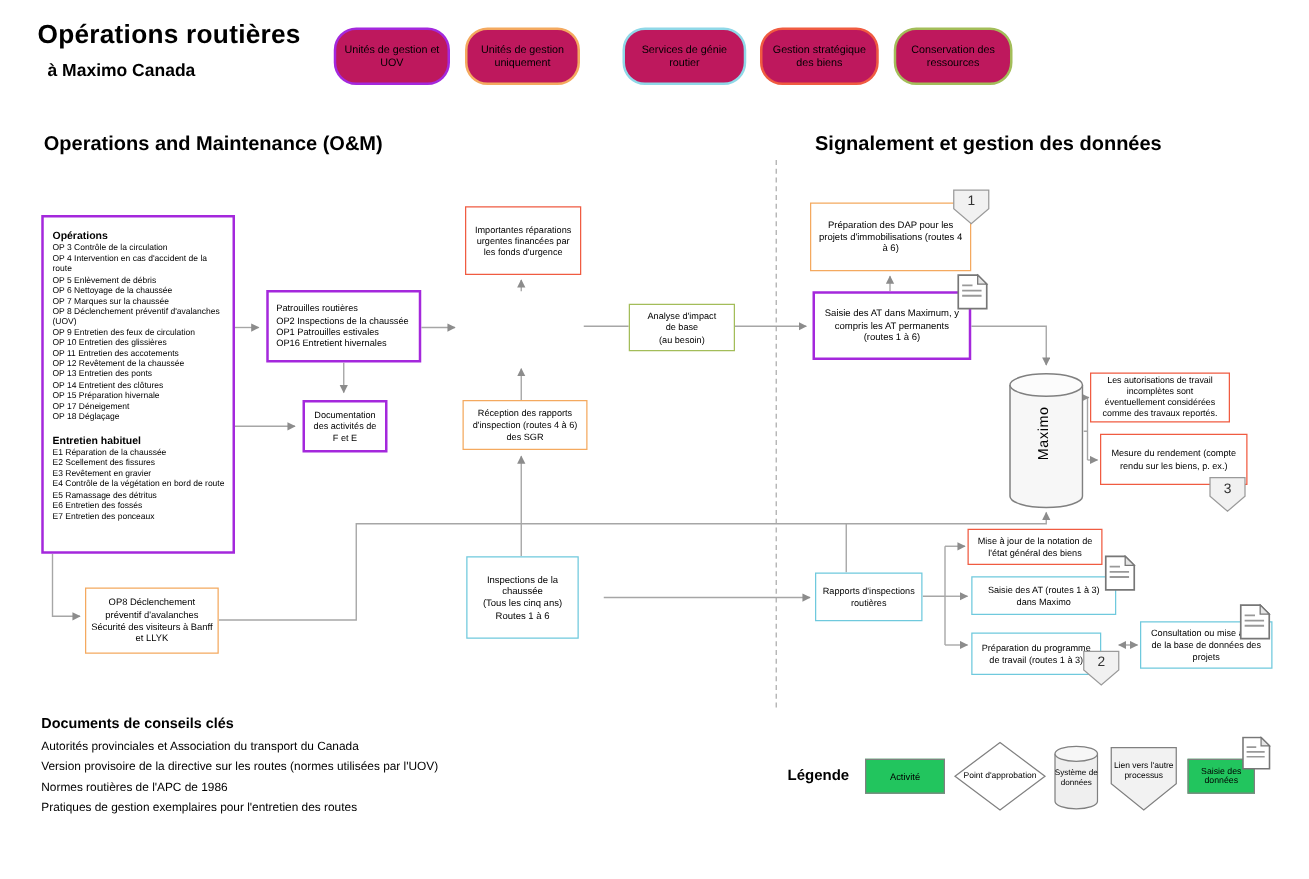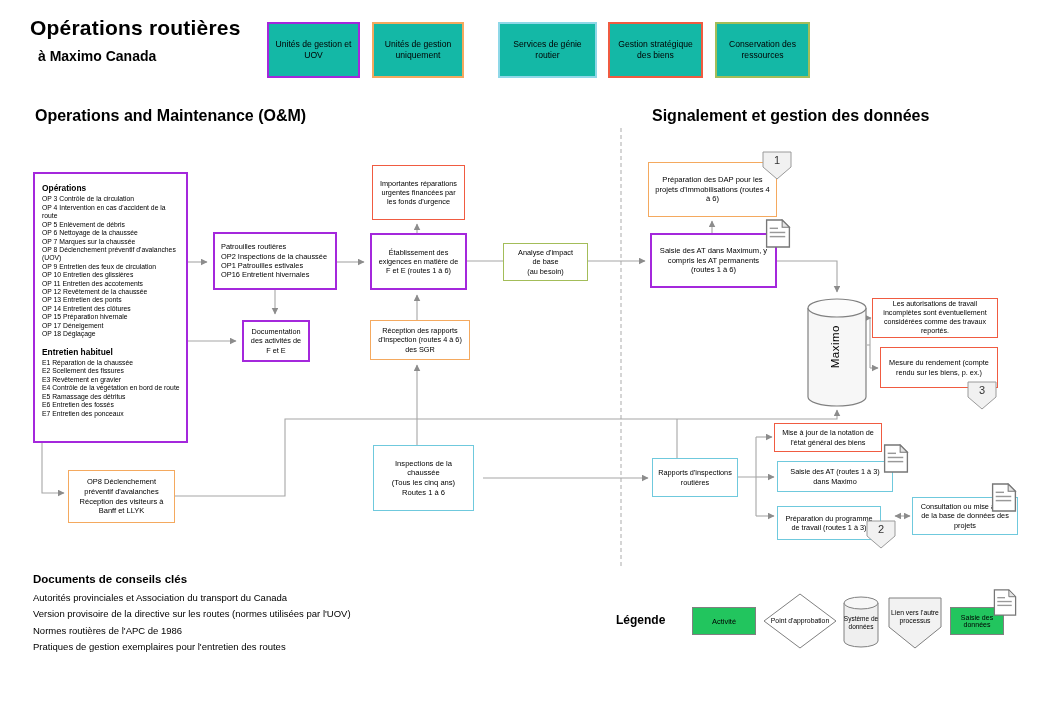--- a/index.html
+++ b/index.html
@@ -5,23 +5,23 @@
   html,body{margin:0;padding:0;background:#fff;}
   .canvas{position:relative;width:1047px;height:703px;background:#fff;overflow:hidden;
           font-family:"Liberation Sans", sans-serif;color:#000;}
   svg.layer{position:absolute;left:0;top:0;z-index:1;}
   .abs{position:absolute;box-sizing:border-box;}
   
   .main-title{font-size:21px;font-weight:bold;letter-spacing:.2px;}
   .sub-title{font-size:14px;font-weight:bold;}
   .sec-h{font-size:16px;font-weight:bold;}
   
-  .tl-box{position:absolute;top:22px;height:56px;background:#14b8a6;display:flex;align-items:center;
+  .tl-box{position:absolute;top:22px;height:46px;background:#be185d;display:flex;align-items:center;
           justify-content:center;text-align:center;font-size:8.6px;line-height:1.25;
-          padding:0 5px;box-sizing:border-box;z-index:2;}
+          padding:0 5px;box-sizing:border-box;z-index:2;border-radius:18px;}
   
   .pbox{position:absolute;background:#fff;display:flex;flex-direction:column;align-items:center;
         justify-content:center;text-align:center;font-size:7.3px;line-height:1.28;
         padding:2px 4px;box-sizing:border-box;z-index:2;}
   .b-purple{border:2px solid #A428DC;}
   .b-purple-thick{border:2.5px solid #A428DC;}
   .b-orange{border:1.7px solid #F4A95F;}
   .b-cyan{border:1.8px solid #6FC9DD;}
   .b-red{border:1.8px solid #F05B41;}
   .b-green{border:1.7px solid #A3BD59;}
@@ -124,60 +124,59 @@
     <div class="bb-head bb-head2">Entretien habituel</div>
     <div>E1 Réparation de la chaussée</div>
     <div>E2 Scellement des fissures</div>
     <div>E3 Revêtement en gravier</div>
     <div>E4 Contrôle de la végétation en bord de route</div>
     <div>E5 Ramassage des détritus</div>
     <div>E6 Entretien des fossés</div>
     <div>E7 Entretien des ponceaux</div>
   </div>
 
-  <div class="pbox b-orange" style="left:68px;top:470px;width:107px;height:53px;font-size:7.5px;">OP8 Déclenchement préventif d'avalanches Réception des visiteurs à Banff et LLYK</div>
+  <div class="pbox b-orange" style="left:68px;top:470px;width:107px;height:53px;font-size:7.5px;">OP8 Déclenchement préventif d'avalanches Sécurité des visiteurs à Banff et LLYK</div>
 
   <div class="pbox b-purple left-lines" style="left:213px;top:232px;width:124px;height:58px;font-size:7.4px;padding-left:6px;">
     <span class="line">Patrouilles routières</span>
     <span class="line">OP2 Inspections de la chaussée</span>
     <span class="line">OP1 Patrouilles estivales</span>
     <span class="line">OP16 Entretient hivernales</span>
   </div>
 
   <div class="pbox b-purple" style="left:242px;top:320px;width:68px;height:42px;">Documentation des activités de F et E</div>
 
   <div class="pbox b-red" style="left:372px;top:165px;width:93px;height:55px;">Importantes réparations urgentes financées par les fonds d'urgence</div>
 
-  <div class="pbox b-purple-thick" style="left:370px;top:233px;width:97px;height:57px;">Établissement des exigences en matière de F et E (routes 1 à 6)</div>
 
   <div class="pbox b-orange" style="left:370px;top:320px;width:100px;height:40px;">Réception des rapports d'inspection (routes 4 à 6) des SGR</div>
 
   <div class="pbox b-green" style="left:503px;top:243px;width:85px;height:38px;">
     <span class="line">Analyse d'impact</span>
     <span class="line">de base</span>
     <span class="line">(au besoin)</span>
   </div>
 
-  <div class="pbox b-cyan" style="left:373px;top:445px;width:101px;height:66px;font-size:7.6px;">
+  <div class="pbox b-cyan" style="left:373px;top:445px;width:90px;height:66px;font-size:7.6px;">
     <span class="line">Inspections de la chaussée</span>
     <span class="line">(Tous les cinq ans)</span>
     <span class="line">Routes 1 à 6</span>
   </div>
 
   <div class="pbox b-orange" style="left:648px;top:162px;width:129px;height:55px;font-size:7.6px;">Préparation des DAP pour les projets d'immobilisations (routes 4 à 6)</div>
 
   <div class="pbox b-purple-thick" style="left:650px;top:233px;width:127px;height:55px;font-size:7.6px;">Saisie des AT dans Maximum, y compris les AT permanents (routes 1 à 6)</div>
 
   <svg class="abs" style="left:807px;top:298px;z-index:2;" width="60" height="110">
     <path d="M1 10 V99 A29 9 0 0 0 59 99 V10" fill="#F7F7F7" stroke="#808080" stroke-width="1.2"></path>
     <ellipse cx="30" cy="10" rx="29" ry="9" fill="#FCFCFC" stroke="#808080" stroke-width="1.2"></ellipse>
   </svg>
   <div class="cyl-label" style="left:829px;top:325px;">Maximo</div>
 
-  <div class="pbox b-red" style="left:872px;top:298px;width:126px;height:40px;font-size:7.1px;">Les autorisations de travail incomplètes sont éventuellement considérées comme des travaux reportés.</div>
+  <div class="pbox b-red" style="left:872px;top:298px;width:112px;height:40px;font-size:7.1px;">Les autorisations de travail incomplètes sont éventuellement considérées comme des travaux reportés.</div>
 
   <div class="pbox b-red" style="left:880px;top:347px;width:118px;height:41px;">Mesure du rendement (compte rendu sur les biens, p. ex.)</div>
 
   <div class="pbox b-cyan" style="left:652px;top:458px;width:86px;height:39px;">Rapports d'inspections routières</div>
 
   <div class="pbox b-red" style="left:774px;top:423px;width:108px;height:29px;">Mise à jour de la notation de l'état général des biens</div>
 
   <div class="pbox b-cyan" style="left:777px;top:461px;width:116px;height:31px;">Saisie des AT (routes 1 à 3) dans Maximo</div>
 
   <div class="pbox b-cyan" style="left:777px;top:506px;width:104px;height:34px;">Préparation du programme de travail (routes 1 à 3)</div>
@@ -220,21 +219,21 @@
   </svg>
 
   <div class="abs docs" style="left:33px;top:572px;">
     <div class="docs-h">Documents de conseils clés</div>
     <div class="docs-item">Autorités provinciales et Association du transport du Canada</div>
     <div class="docs-item">Version provisoire de la directive sur les routes (normes utilisées par l'UOV)</div>
     <div class="docs-item">Normes routières de l'APC de 1986</div>
     <div class="docs-item">Pratiques de gestion exemplaires pour l'entretien des routes</div>
   </div>
 
-  <div class="abs lg-h" style="left:616px;top:613px;">Légende</div>
+  <div class="abs lg-h" style="left:630px;top:613px;">Légende</div>
 
   <div class="lg-rect b-gray" style="left:692px;top:607px;width:64px;height:28px;">Activité</div>
 
   <svg class="abs" style="left:763px;top:593px;z-index:2;" width="74" height="56">
     <polygon points="37,1 73,28 37,55 1,28" fill="#fff" stroke="#808080" stroke-width="1"></polygon>
   </svg>
   <div class="lg-label" style="left:770px;top:606px;width:60px;height:30px;">Point d'approbation</div>
 
   <svg class="abs" style="left:843px;top:596px;z-index:2;" width="36" height="52">
     <path d="M1 7 V45 A17 6 0 0 0 35 45 V7" fill="#EFEFEF" stroke="#808080" stroke-width="1"></path>

